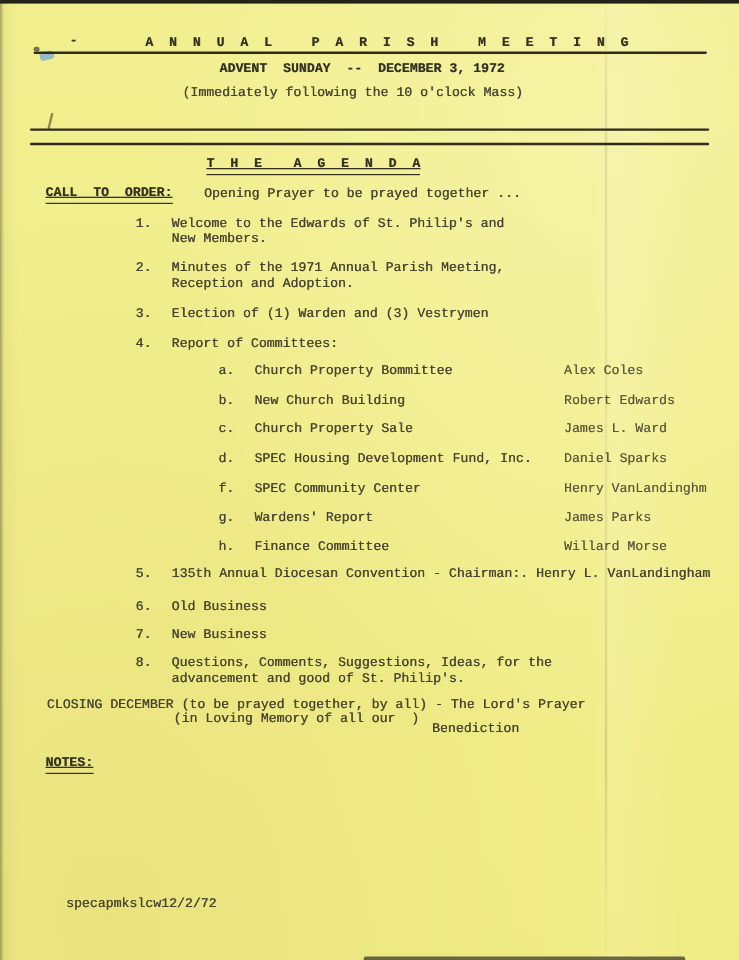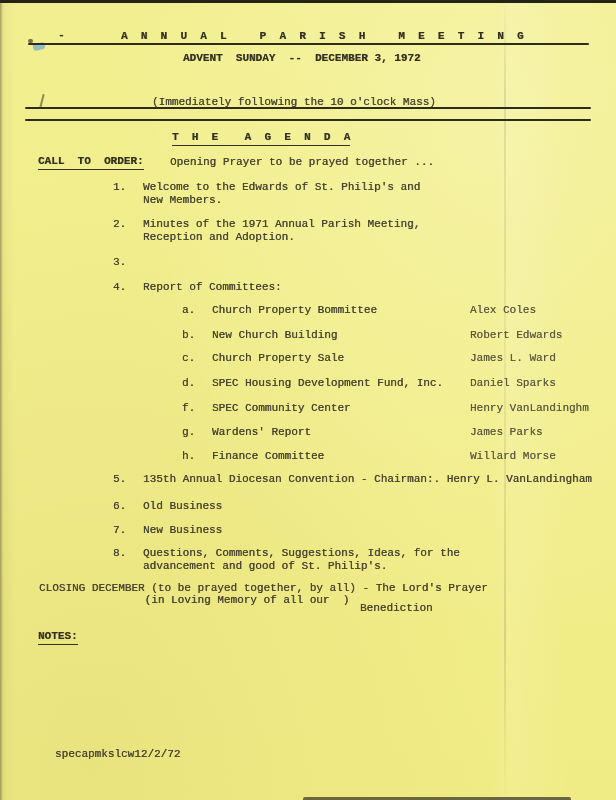--- a/index.html
+++ b/index.html
@@ -17,21 +17,21 @@
   }
   .t{
     position:absolute;
     font:11px/13px "Liberation Mono", monospace;
     color:#45412e;
     white-space:pre;
     text-shadow:0.35px 0 0 rgba(69,65,46,.75);
   }
   .b{font-weight:700;color:#33301f;text-shadow:0.4px 0 0 rgba(51,48,31,.55);}
   .name{color:#59543b;text-shadow:0.25px 0 0 rgba(89,84,59,.6);}
-  .u{border-bottom:1.6px solid #34311f;padding-bottom:1px;}
+  .u{border-bottom:1.6px solid #34311f;padding-bottom:1px;text-decoration:underline;}
   .rule{position:absolute;height:2.3px;background:#2f2c1d;border-radius:1px;}
   .edge-top{position:absolute;top:0;left:0;width:616px;height:3px;background:#232317;}
   .edge-left{position:absolute;top:0;left:0;bottom:0;width:4px;
     background:linear-gradient(to right, rgba(55,50,25,.40), rgba(55,50,25,.08) 60%, transparent);}
   .edge-bottom{position:absolute;bottom:0;left:303px;width:268px;height:3px;
     background:#49452f;opacity:.8;border-radius:2px 2px 0 0;}
   .crease{position:absolute;top:0;bottom:0;left:504px;width:2px;
     background:linear-gradient(to bottom, transparent, rgba(95,88,50,.16) 12%, rgba(95,88,50,.08) 45%, rgba(95,88,50,.18) 80%, transparent);}
   .speck-blue{position:absolute;left:33px;top:43px;width:12px;height:7px;
     background:#8db5c7;border-radius:3px;transform:rotate(-14deg);opacity:.9;}
@@ -51,39 +51,40 @@
   <div class="crease"></div>
   <div class="speck-blue"></div>
   <div class="mark-slash"></div>
   <div class="mark-dot"></div>
 
   <span class="t b" style="left:58px;top:29px;">-</span>
   <span class="t b" style="left:121px;top:30px;">A  N  N  U  A  L     P  A  R  I  S  H     M  E  E  T  I  N  G</span>
   <div class="rule" style="left:28px;top:43px;width:561px;"></div>
 
   <span class="t b" style="left:183px;top:52px;">ADVENT  SUNDAY  --  DECEMBER 3, 1972</span>
-  <span class="t" style="left:152px;top:72px;margin-top:24px;">(Immediately following the 10 o'clock Mass)</span>
+  <span class="t" style="left:152px;top:72px;">(Immediately following the 10 o'clock Mass)</span>
 
   <div class="rule" style="left:25px;top:107px;width:566px;"></div>
   <div class="rule" style="left:25px;top:119px;width:566px;"></div>
 
   <span class="t b u" style="left:172px;top:131px;">T  H  E    A  G  E  N  D  A</span>
 
   <span class="t b u" style="left:38px;top:155px;">CALL  TO  ORDER:</span>
   <span class="t" style="left:170px;top:156px;">Opening Prayer to be prayed together ...</span>
 
   <span class="t" style="left:113px;top:181px;">1.</span>
   <span class="t" style="left:143px;top:181px;">Welcome to the Edwards of St. Philip's and
 New Members.</span>
 
   <span class="t" style="left:113px;top:218px;">2.</span>
   <span class="t" style="left:143px;top:218px;">Minutes of the 1971 Annual Parish Meeting,
 Reception and Adoption.</span>
 
   <span class="t" style="left:113px;top:256px;">3.</span>
+  <span class="t" style="left:143px;top:256px;">Election of (1) Warden and (3) Vestrymen</span>
 
   <span class="t" style="left:113px;top:281px;">4.</span>
   <span class="t" style="left:143px;top:281px;">Report of Committees:</span>
 
   <span class="t" style="left:182px;top:304px;">a.</span>
   <span class="t" style="left:212px;top:304px;">Church Property Bommittee</span>
   <span class="t name" style="left:470px;top:304px;">Alex Coles</span>
 
   <span class="t" style="left:182px;top:329px;">b.</span>
   <span class="t" style="left:212px;top:329px;">New Church Building</span>

